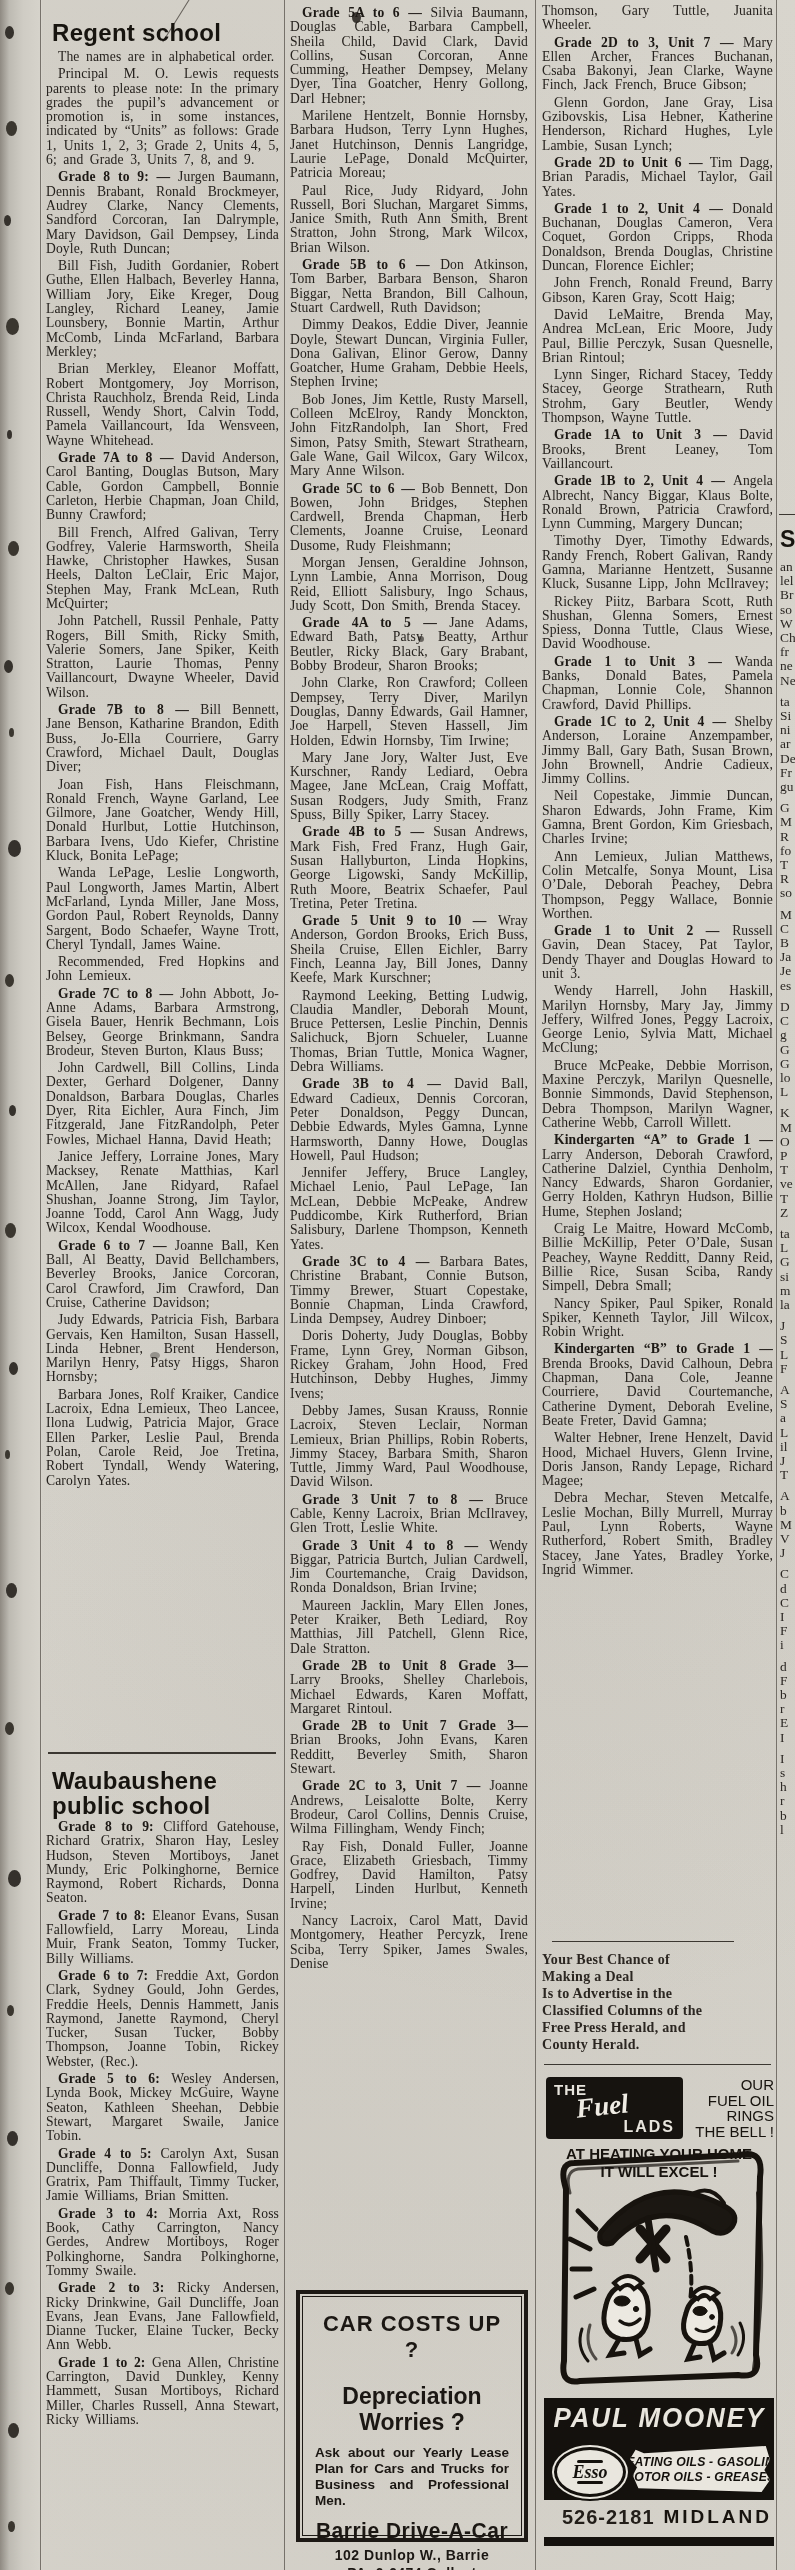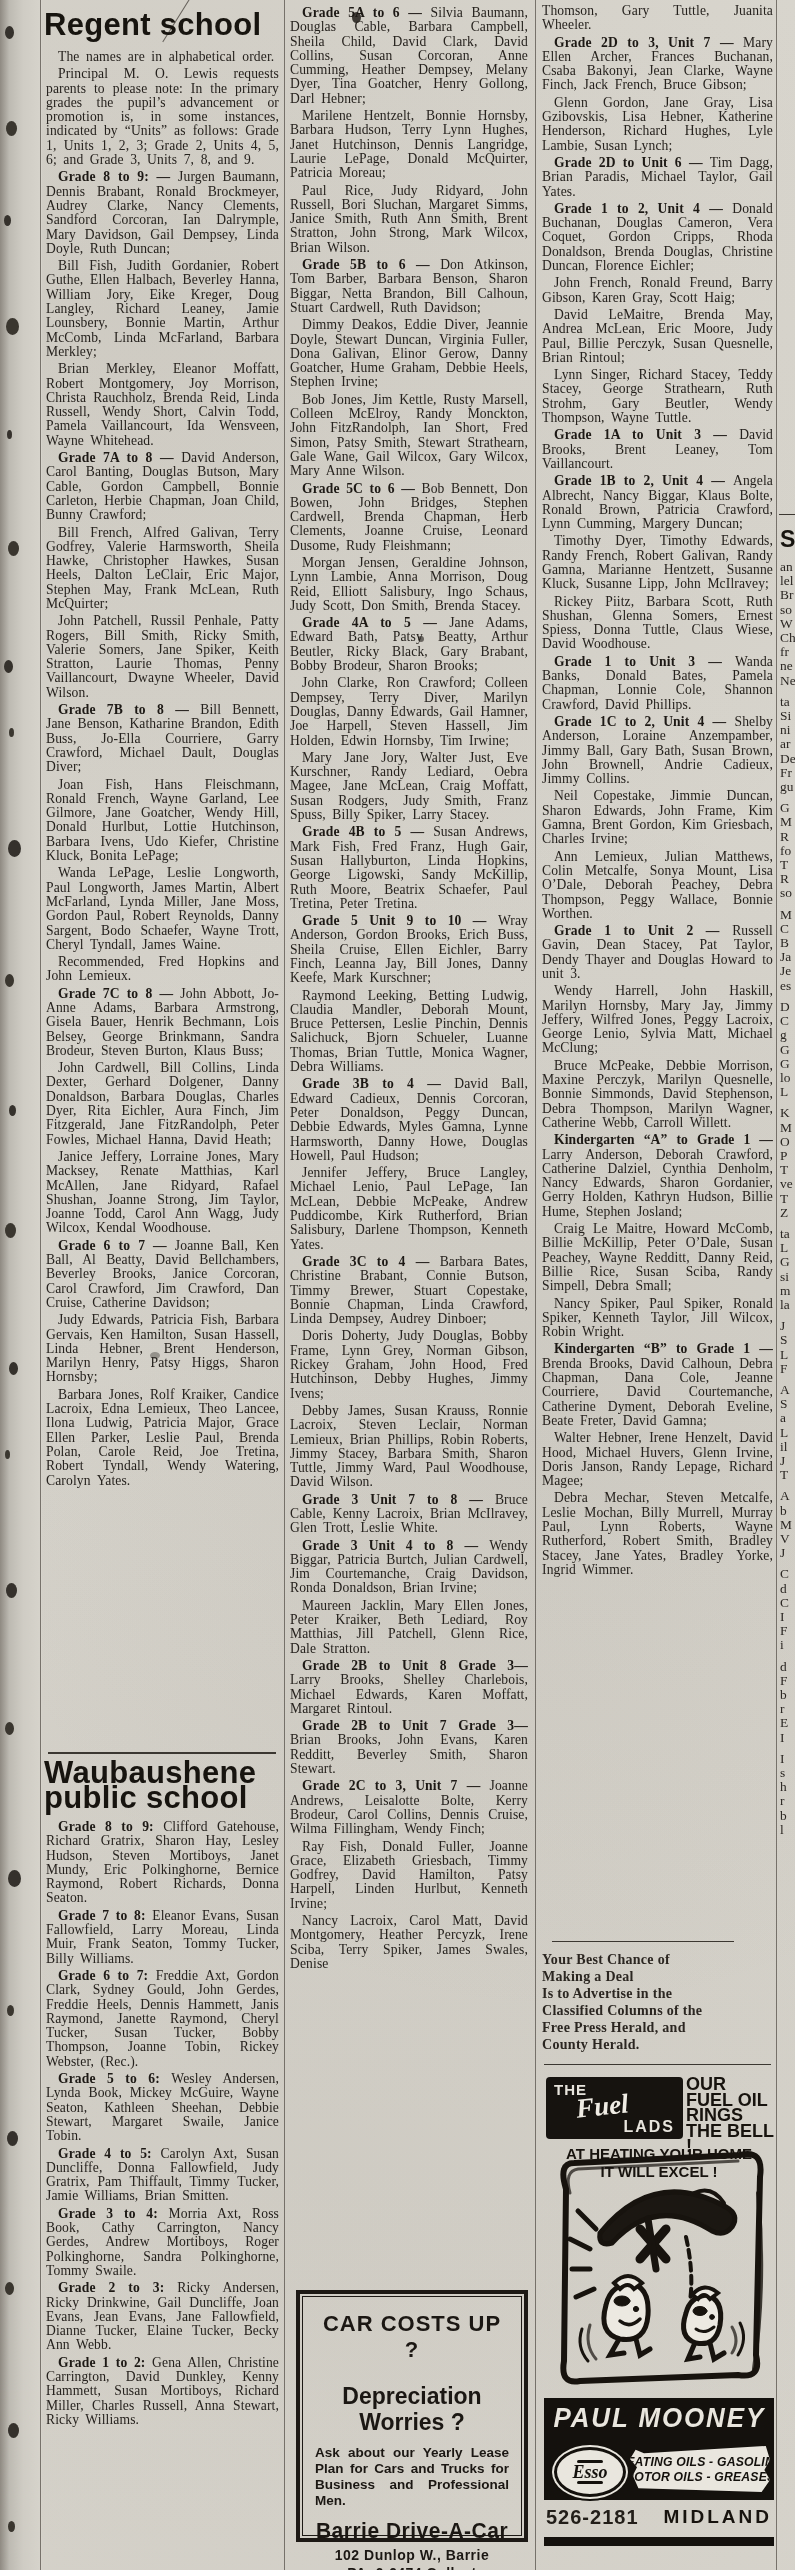--- a/index.html
+++ b/index.html
@@ -22,22 +22,22 @@
       0 402px 0 -2px #35312c,4px 516px 0 1px #3a362f,-1px 634px 0 0 #35312c,2px 700px 0 -2px #3a362f,
       5px 816px 0 2px #35312c,0 948px 0 0 #3a362f,3px 1078px 0 -1px #35312c,1px 1198px 0 1px #3a362f,
       4px 1336px 0 0 #35312c,-2px 1422px 0 -2px #3a362f,2px 1558px 0 1px #35312c,0 1696px 0 0 #3a362f,
       5px 1846px 0 2px #35312c,1px 1978px 0 -1px #3a362f,3px 2106px 0 1px #35312c,0 2256px 0 0 #3a362f,
       4px 2398px 0 1px #35312c,2px 2494px 0 -1px #3a362f;}
   .vr{position:absolute;top:0;width:1px;height:2570px;background:#57524b;opacity:.75;}
   .hr{position:absolute;height:2px;background:#3b3731;}
   .tear{position:absolute;left:176px;top:-6px;width:1px;height:52px;background:#4a453e;transform:rotate(32deg);opacity:.8;}
   .smudge{position:absolute;background:#211d19;border-radius:50%;}
 
-  .headline{position:absolute;margin:0;font-family:"Liberation Sans",sans-serif;font-weight:bold;
-    color:#17140f;font-size:31px;line-height:25px;letter-spacing:.3px;}
+  .headline{position:absolute;margin:8px;font-family:"Liberation Sans",sans-serif;font-weight:bold;
+    color:#17140f;font-size:24px;line-height:25px;letter-spacing:.3px;}
   .flow{position:absolute;overflow:hidden;}
   .bp{margin:0 0 3px 0;font-size:13.6px;line-height:14.3px;text-align:justify;text-indent:12px;
     word-spacing:3px;letter-spacing:.12px;color:#26221e;}
   .bp .lead{font-weight:bold;color:#1d1915;}
   .bp.ni{text-indent:0;}
 
   
   .classified{position:absolute;text-align:left;}
   .cl-line{font-size:14px;line-height:17px;font-weight:bold;color:#2b2621;letter-spacing:.3px;}
 
@@ -53,43 +53,43 @@
 
   
   .fuel{position:absolute;}
   .fuel-head{position:absolute;left:2px;top:0;width:137px;height:62px;background:#16130f;border-radius:4px;}
   .fuel-the{position:absolute;left:8px;top:4px;color:#e8e5dd;font-family:"Liberation Sans",sans-serif;
     font-weight:bold;font-size:15px;letter-spacing:1px;}
   .fuel-fuel{position:absolute;left:30px;top:14px;color:#efece4;font-family:"Liberation Serif",serif;
     font-style:italic;font-weight:bold;font-size:27px;transform:rotate(-6deg);}
   .fuel-lads{position:absolute;right:8px;bottom:3px;color:#e8e5dd;font-family:"Liberation Sans",sans-serif;
     font-weight:bold;font-size:16px;letter-spacing:2px;}
-  .fuel-slogan{position:absolute;left:142px;top:0;width:88px;text-align:left;
-    font-family:"Liberation Sans",sans-serif;font-weight:bold;font-size:18px;line-height:15.5px;color:#17130e;}
+  .fuel-slogan{position:absolute;left:142px;top:0;width:88px;text-align:right;
+    font-family:"Liberation Sans",sans-serif;font-weight:normal;font-size:15px;line-height:15.5px;color:#17130e;}
   .fuel-s2{position:absolute;left:0;width:100%;text-align:center;font-family:"Liberation Sans",sans-serif;
     font-weight:bold;color:#17130e;}
   .fuel-cartoon{position:absolute;left:0;top:56px;}
 
   
   .mooney{position:absolute;}
   .mooney-name{height:40px;background:#14110d;display:flex;align-items:center;justify-content:center;}
   .mooney-name span{color:#e9e6de;font-family:"Liberation Sans",sans-serif;font-weight:bold;font-style:italic;
     font-size:27px;letter-spacing:2px;transform:scaleY(1.05) scaleX(.96);white-space:nowrap;}
   .mooney-band{height:62px;background:#14110d;position:relative;}
   .esso{position:absolute;left:10px;top:9px;width:66px;height:44px;background:#e9e6de;border:3px solid #14110d;
     box-shadow:0 0 0 2px #e9e6de,0 0 0 4px #14110d;border-radius:50%;display:flex;align-items:center;justify-content:center;flex-direction:column;}
   .esso .bar{width:26px;height:3px;background:#14110d;border-radius:2px;}
   .esso .word{font-family:"Liberation Serif",serif;font-style:italic;font-weight:bold;font-size:18px;color:#14110d;line-height:18px;}
   .jag{position:absolute;left:86px;top:8px;width:140px;height:46px;background:#e9e6de;
     clip-path:polygon(0 28%,4% 8%,10% 16%,97% 0,100% 30%,96% 52%,100% 74%,94% 100%,6% 92%,2% 64%,5% 46%);
     display:flex;flex-direction:column;align-items:center;justify-content:center;}
   .jag div{font-family:"Liberation Sans",sans-serif;font-weight:bold;font-style:italic;font-size:13px;
     line-height:15px;color:#14110d;letter-spacing:.2px;transform:scaleX(.94);white-space:nowrap;}
   .mooney-foot{height:30px;display:flex;align-items:center;justify-content:space-between;padding:2px 2px 0 2px;}
-  .mooney-phone{font-family:"Liberation Sans",sans-serif;font-weight:bold;font-size:20px;color:#221e19;letter-spacing:1px;}
+  .mooney-phone{font-family:"Liberation Sans",sans-serif;font-weight:bold;font-size:20px;color:#221e19;letter-spacing:1px;margin-left:16px;}
   .mooney-city{font-family:"Liberation Sans",sans-serif;font-weight:bold;font-size:19px;color:#17130e;letter-spacing:3px;}
   .mooney-bar{height:9px;background:#14110d;margin-top:5px;}
 
   
   .sliver-h{position:absolute;font-family:"Liberation Sans",sans-serif;font-weight:bold;font-size:23px;color:#17140f;}
   .sf{font-size:13.4px;line-height:14.2px;white-space:nowrap;color:#2a2622;}
   .sf.gap{height:7px;}
 </style>
 </head>
 <body>

